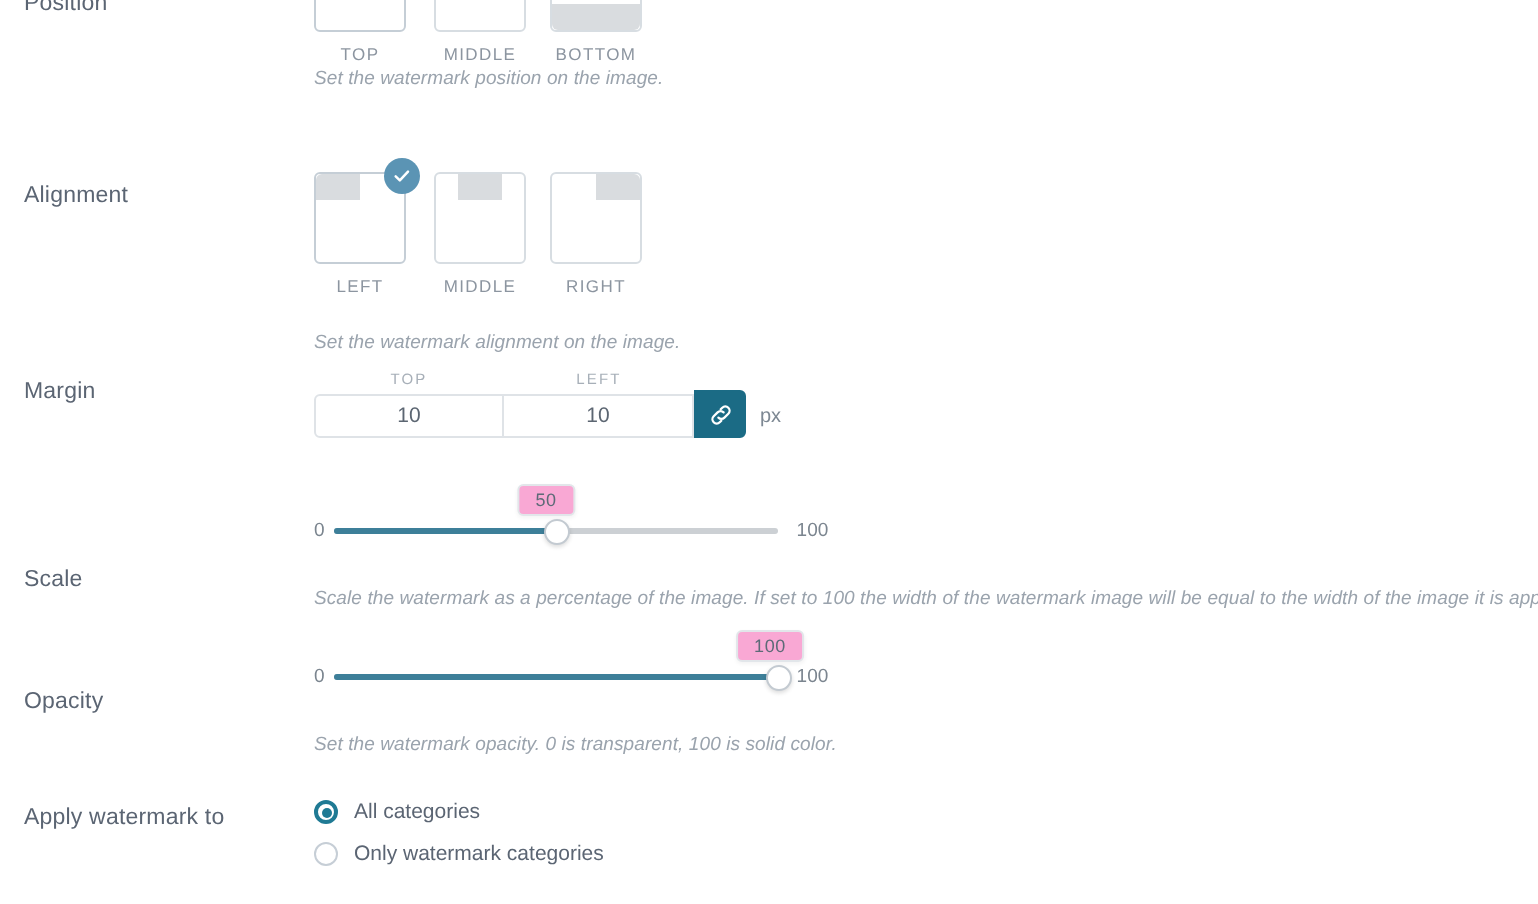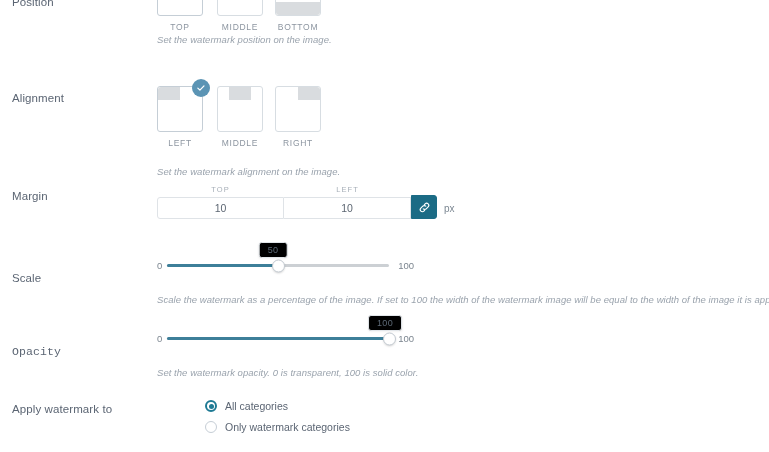--- a/index.html
+++ b/index.html
@@ -91,21 +91,21 @@
   }
   .mfield { position: relative; }
   .mfield-label {
     font-size: 7.5px;
     color: #a7afb8;
     letter-spacing: 1.1px;
     text-align: center;
     margin-bottom: 3px;
   }
   .mfield input {
-    width: 127px; height: 22px;
+    width: 95px; height: 22px;
     border: 1px solid #dfe3e7;
     background: #fff;
     text-align: center;
     font-size: 10.5px;
     color: #5c6672;
     font-family: "Liberation Sans", sans-serif;
     outline: none;
     padding: 0;
   }
   .mfield:first-child input { border-radius: 3px 0 0 3px; }
@@ -155,37 +155,36 @@
     border-radius: 50%;
     background: #fff;
     border: 1px solid #c3cad1;
     box-shadow: 0 1px 2px rgba(0,0,0,.14);
     cursor: pointer;
   }
   .bubble {
     position: absolute;
     bottom: 13px;
     transform: translateX(-50%);
-    background: #000000;
+    background: #f9a8d4;
     border: 1px solid #e2e6ea;
     border-radius: 3px;
     padding: 2px 8px;
     font-size: 9px;
     color: #5d6a77;
     letter-spacing: .3px;
     box-shadow: 0 1px 2px rgba(0,0,0,.05);
     white-space: nowrap;
   }
 
   
   .radio-item {
     display: flex;
     align-items: flex-start;
     margin-bottom: 9px;
-    margin-left: 48px;
   }
   .radio {
     width: 12px; height: 12px;
     border-radius: 50%;
     border: 1px solid #c6ced6;
     background: #fff;
     margin-right: 8px;
     flex: 0 0 auto;
     position: relative;
     cursor: pointer;
@@ -316,40 +315,40 @@
             <path d="M9.6 6.4 a2.6 2.6 0 0 0-3.7 0 L3.5 8.8 a2.6 2.6 0 0 0 3.7 3.7 l1-1" fill="none" stroke="#ffffff" stroke-width="1.4" stroke-linecap="round"></path>
           </svg>
         </div>
 
         <div class="unit">px</div>
       </div>
     </div>
   </div>
 
   <div class="row" style="top:272px;">
-    <div class="row-label" style="top:0;text-align:center;">Scale</div>
+    <div class="row-label" style="top:12px;text-align:center;">Scale</div>
 
     <div class="field" style="top:-12px;">
       <div class="slider-wrap">
         <div class="bubble" style="left:116px;">50</div>
         <div class="slider-row">
           <div class="slider-min">0</div>
           <div class="track">
             <div class="track-fill" style="width:50%;"></div>
             <div class="handle" style="left:50%;"></div>
           </div>
           <div class="slider-max">100</div>
         </div>
       </div>
       <div class="help" style="position:absolute; top:34px; left:0;">Scale the watermark as a percentage of the image. If set to 100 the width of the watermark image will be equal to the width of the image it is applied to. If set to 0 no scale is applied.</div>
     </div>
   </div>
 
   <div class="row" style="top:345px;">
-    <div class="row-label" style="top:0;font-family:Liberation Mono, monospace;">Opacity</div>
+    <div class="row-label" style="top:0;">Opacity</div>
 
     <div class="field" style="top:-12px;">
       <div class="slider-wrap">
         <div class="bubble" style="left:228px;">100</div>
         <div class="slider-row">
           <div class="slider-min">0</div>
           <div class="track">
             <div class="track-fill" style="width:100%;"></div>
             <div class="handle" style="left:100%;"></div>
           </div>

